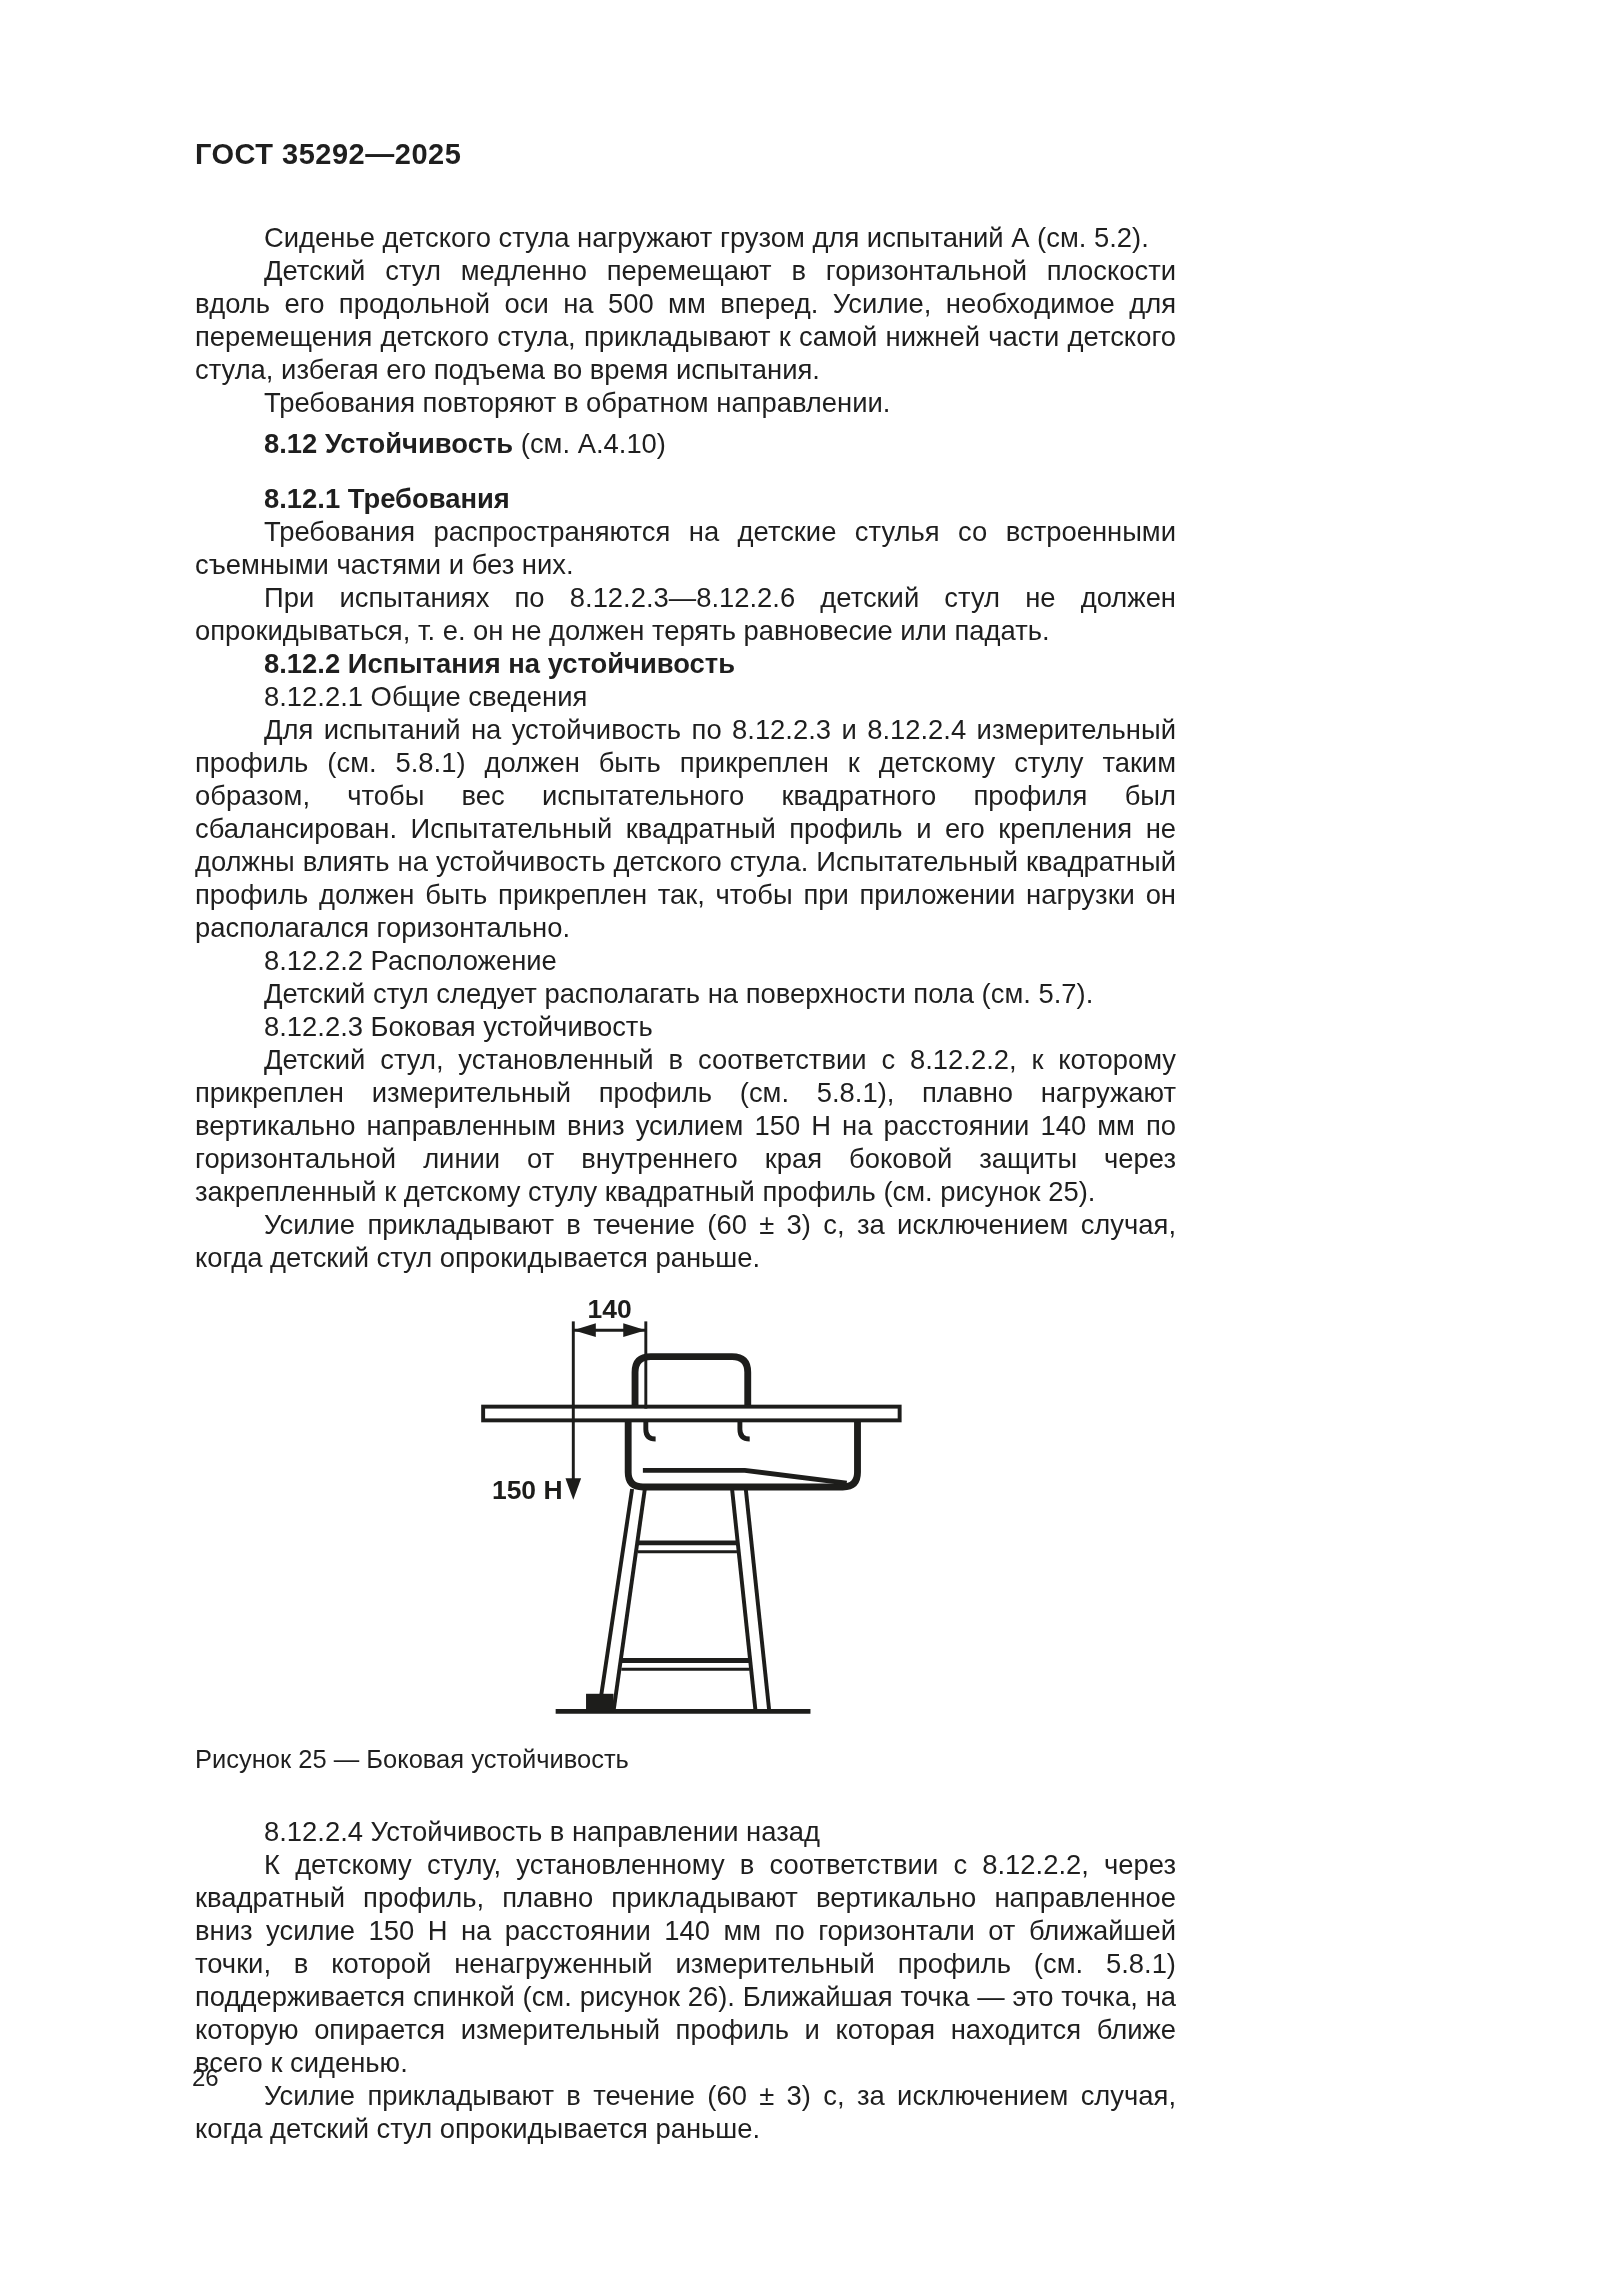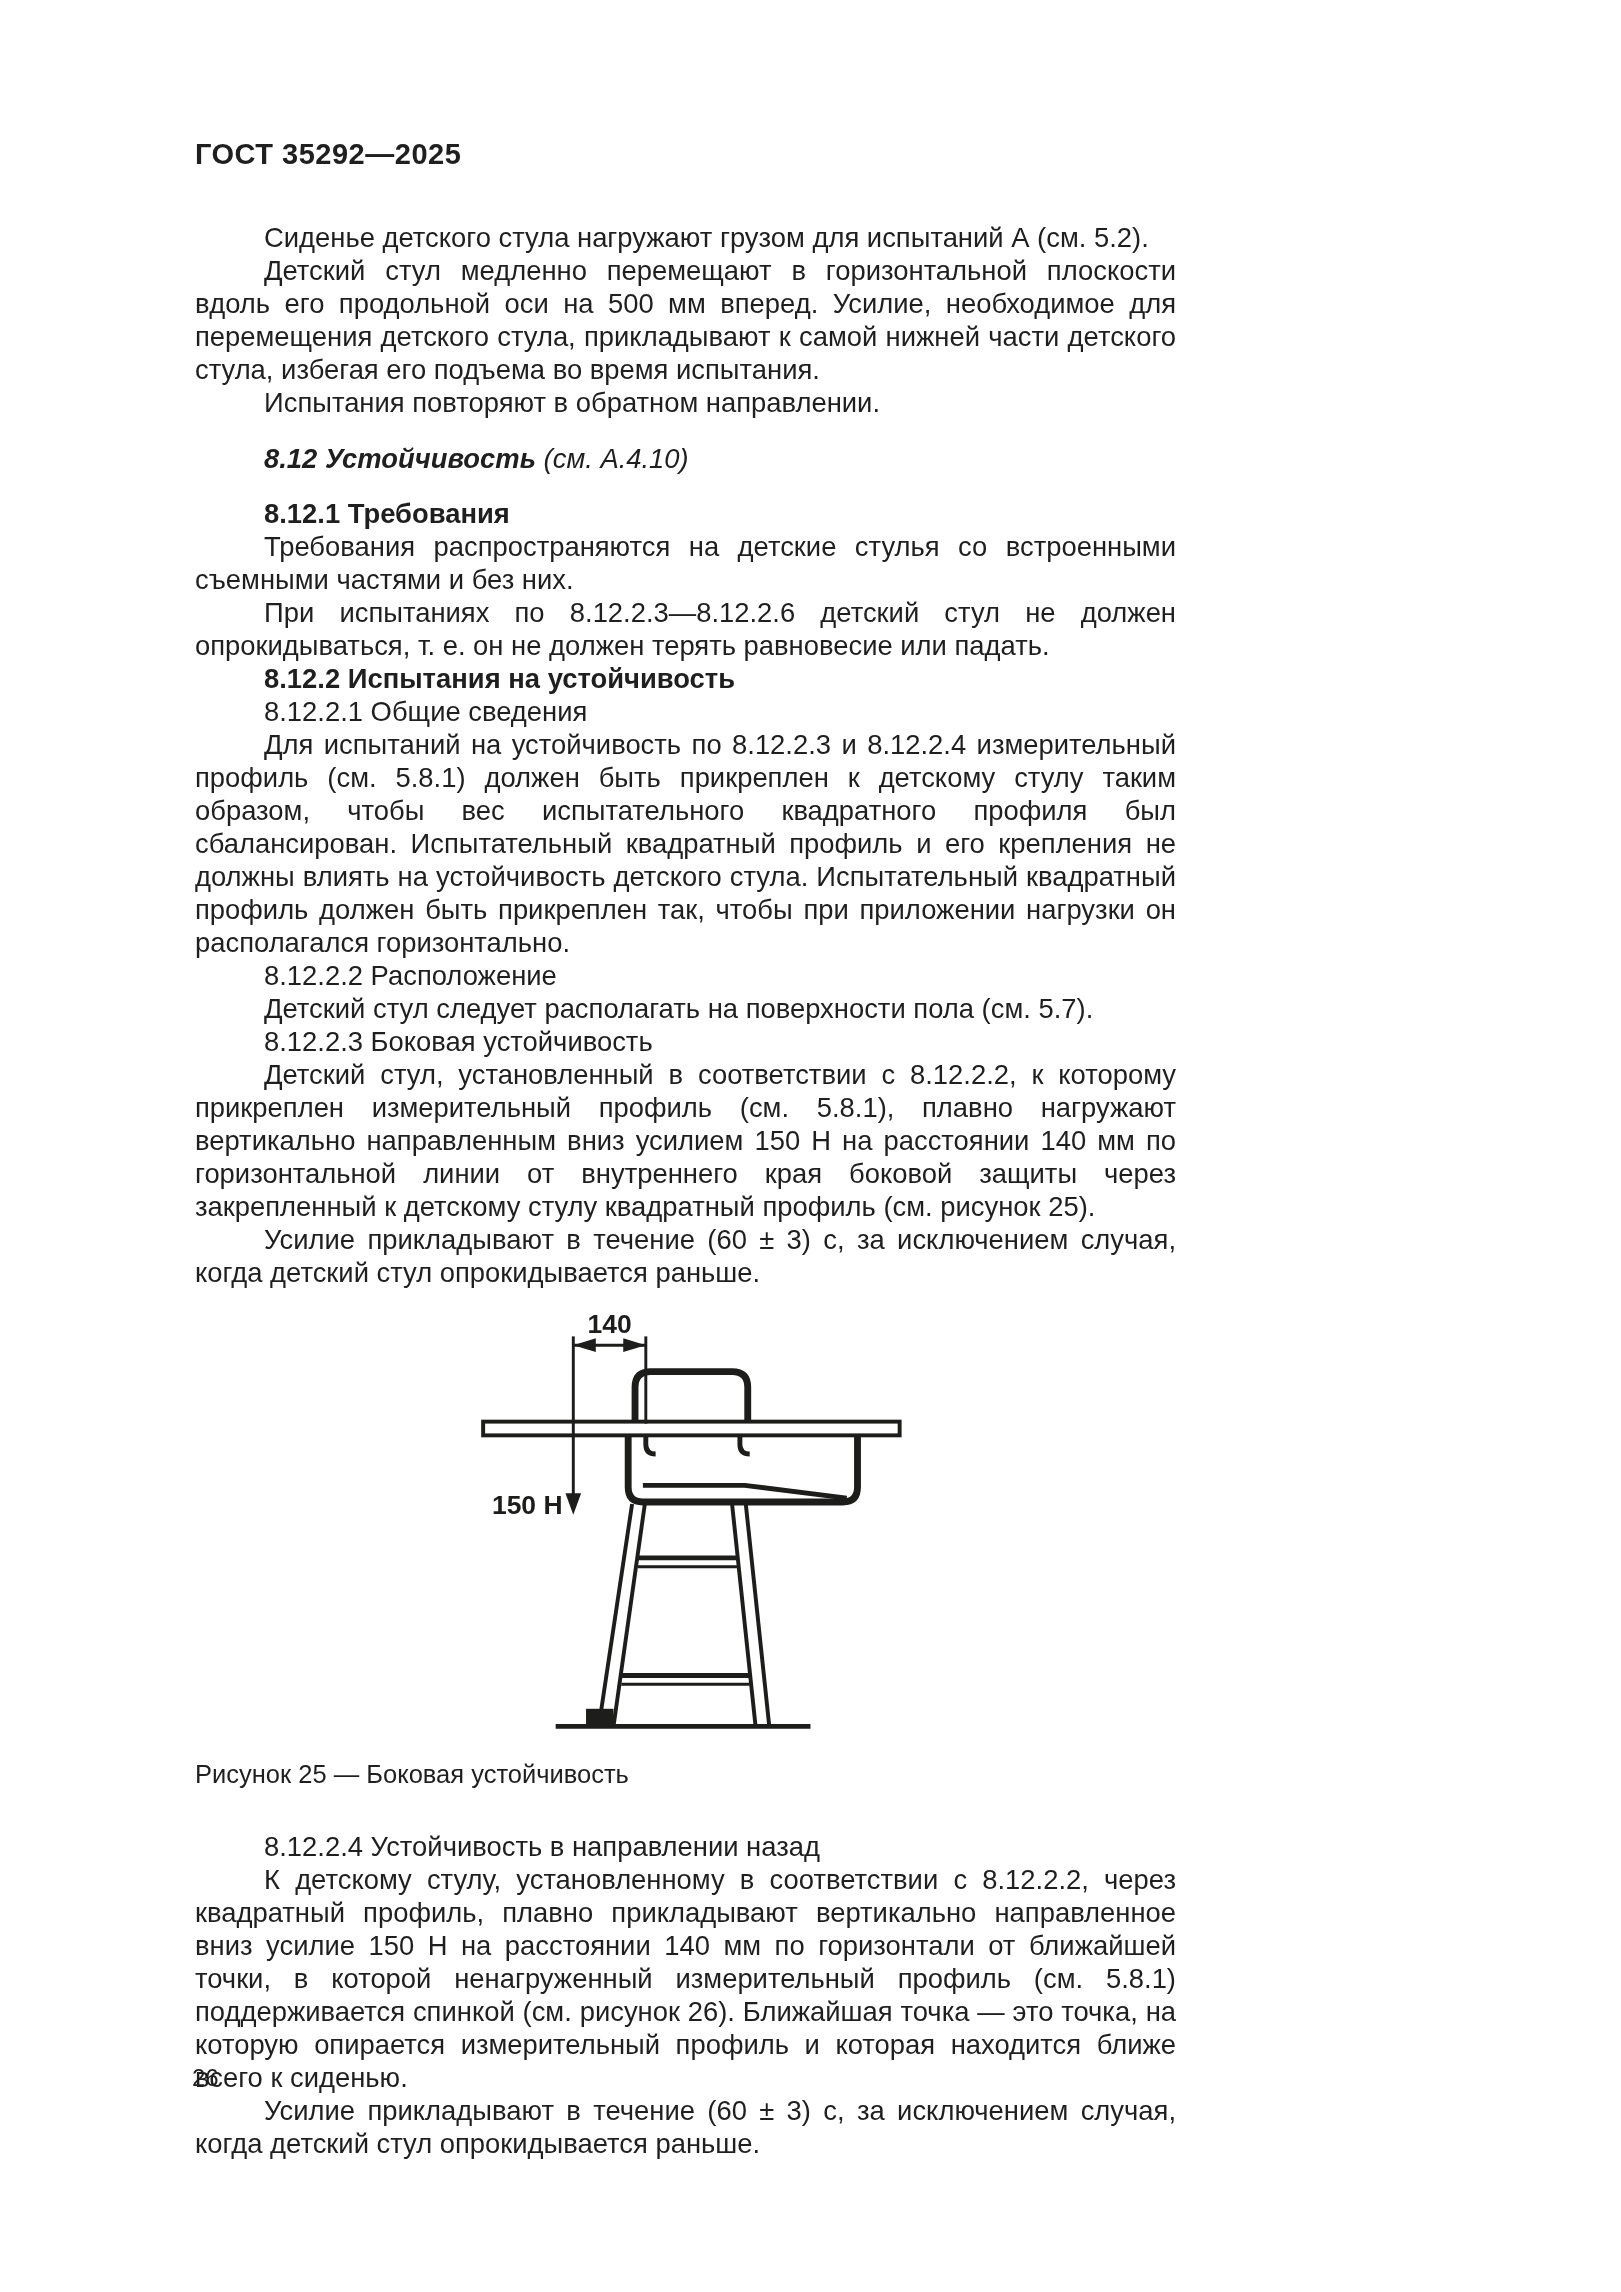--- a/index.html
+++ b/index.html
@@ -23,21 +23,21 @@
     margin-top: 50px;
     font-size: 27.4px;
     line-height: 33px;
     text-align: justify;
   }
   .content p {
     margin: 0;
     text-indent: 69px;
   }
   .content p.bold { font-weight: bold; }
-  p.h-main { margin-top: 23px; margin-bottom: 12.7px; font-style: italic; }
+  p.h-main { margin-top: 8px; margin-bottom: 12.7px; }
   p.h-sub  { margin-top: 22px; }
   .h-main .b { font-weight: bold; }
   .figure-block {
     margin-top: 17px;
     text-indent: 0;
   }
   .figure-block svg { display: block; margin: 0 auto; }
   .figure-caption {
     margin-top: 12.7px;
     text-align: left;
@@ -56,21 +56,21 @@
 </head>
 <body>
 
 <div class="page">
 
   <div class="doc-header">ГОСТ 35292—2025</div>
 
   <div class="content">
     <p>Сиденье детского стула нагружают грузом для испытаний А (см. 5.2).</p>
     <p>Детский стул медленно перемещают в горизонтальной плоскости вдоль его продольной оси на 500 мм вперед. Усилие, необходимое для перемещения детского стула, прикладывают к самой нижней части детского стула, избегая его подъема во время испытания.</p>
-    <p>Испытания повторяют в обратном направлении.</p>
+    <p>Требования повторяют в обратном направлении.</p>
 
     <p class="h-main"><span class="b">8.12 Устойчивость</span> <span>(см. А.4.10)</span></p>
 
     <p class="bold h-sub">8.12.1 Требования</p>
     <p>Требования распространяются на детские стулья со встроенными съемными частями и без них.</p>
     <p>При испытаниях по 8.12.2.3—8.12.2.6 детский стул не должен опрокидываться, т. е. он не должен терять равновесие или падать.</p>
 
     <p class="bold">8.12.2 Испытания на устойчивость</p>
     <p>8.12.2.1 Общие сведения</p>
     <p>Для испытаний на устойчивость по 8.12.2.3 и 8.12.2.4 измерительный профиль (см. 5.8.1) должен быть прикреплен к детскому стулу таким образом, чтобы вес испытательного квадратного профиля был сбалансирован. Испытательный квадратный профиль и его крепления не должны влиять на устойчивость детского стула. Испытательный квадратный профиль должен быть прикреплен так, чтобы при приложении нагрузки он располагался горизонтально.</p>

